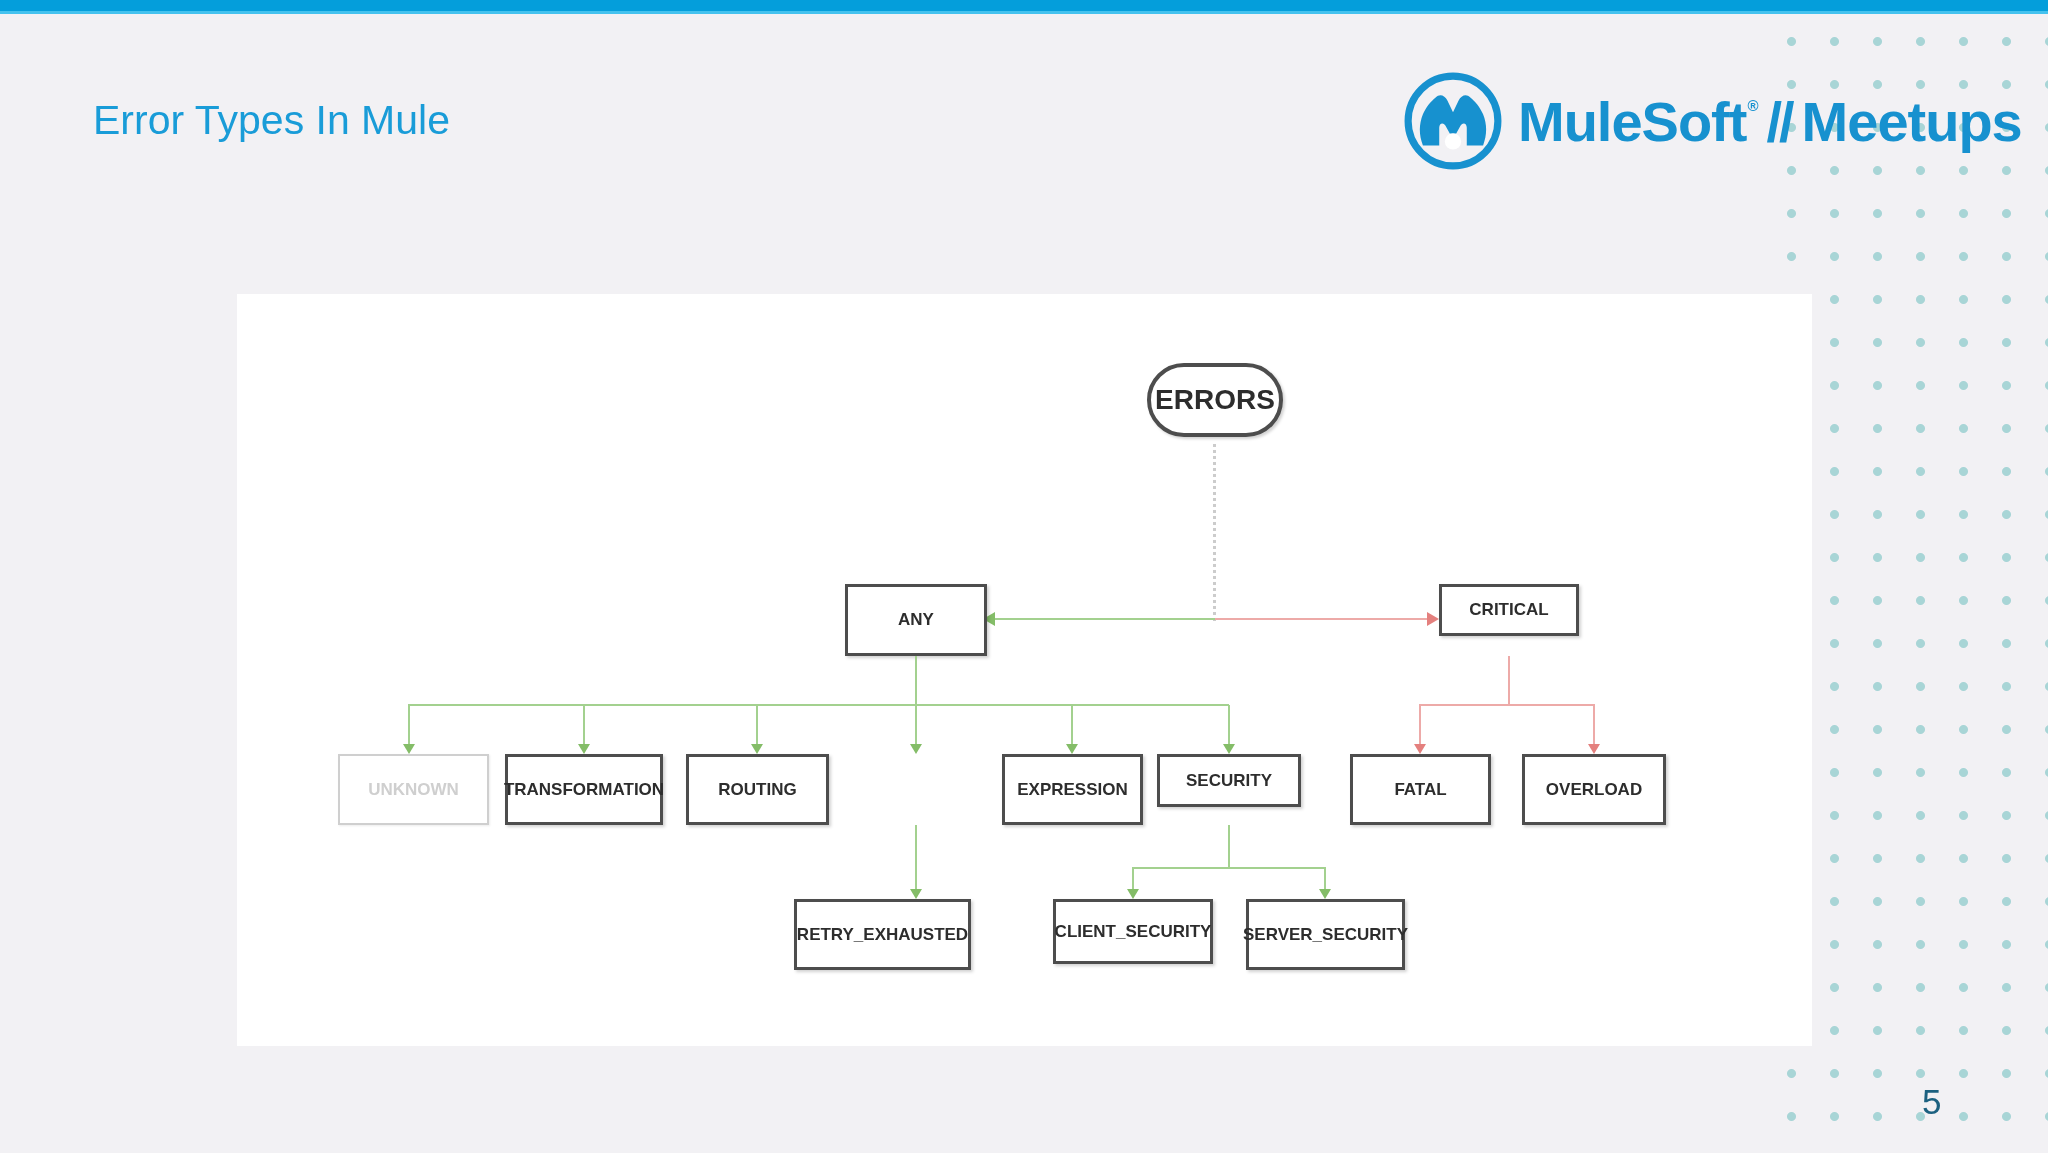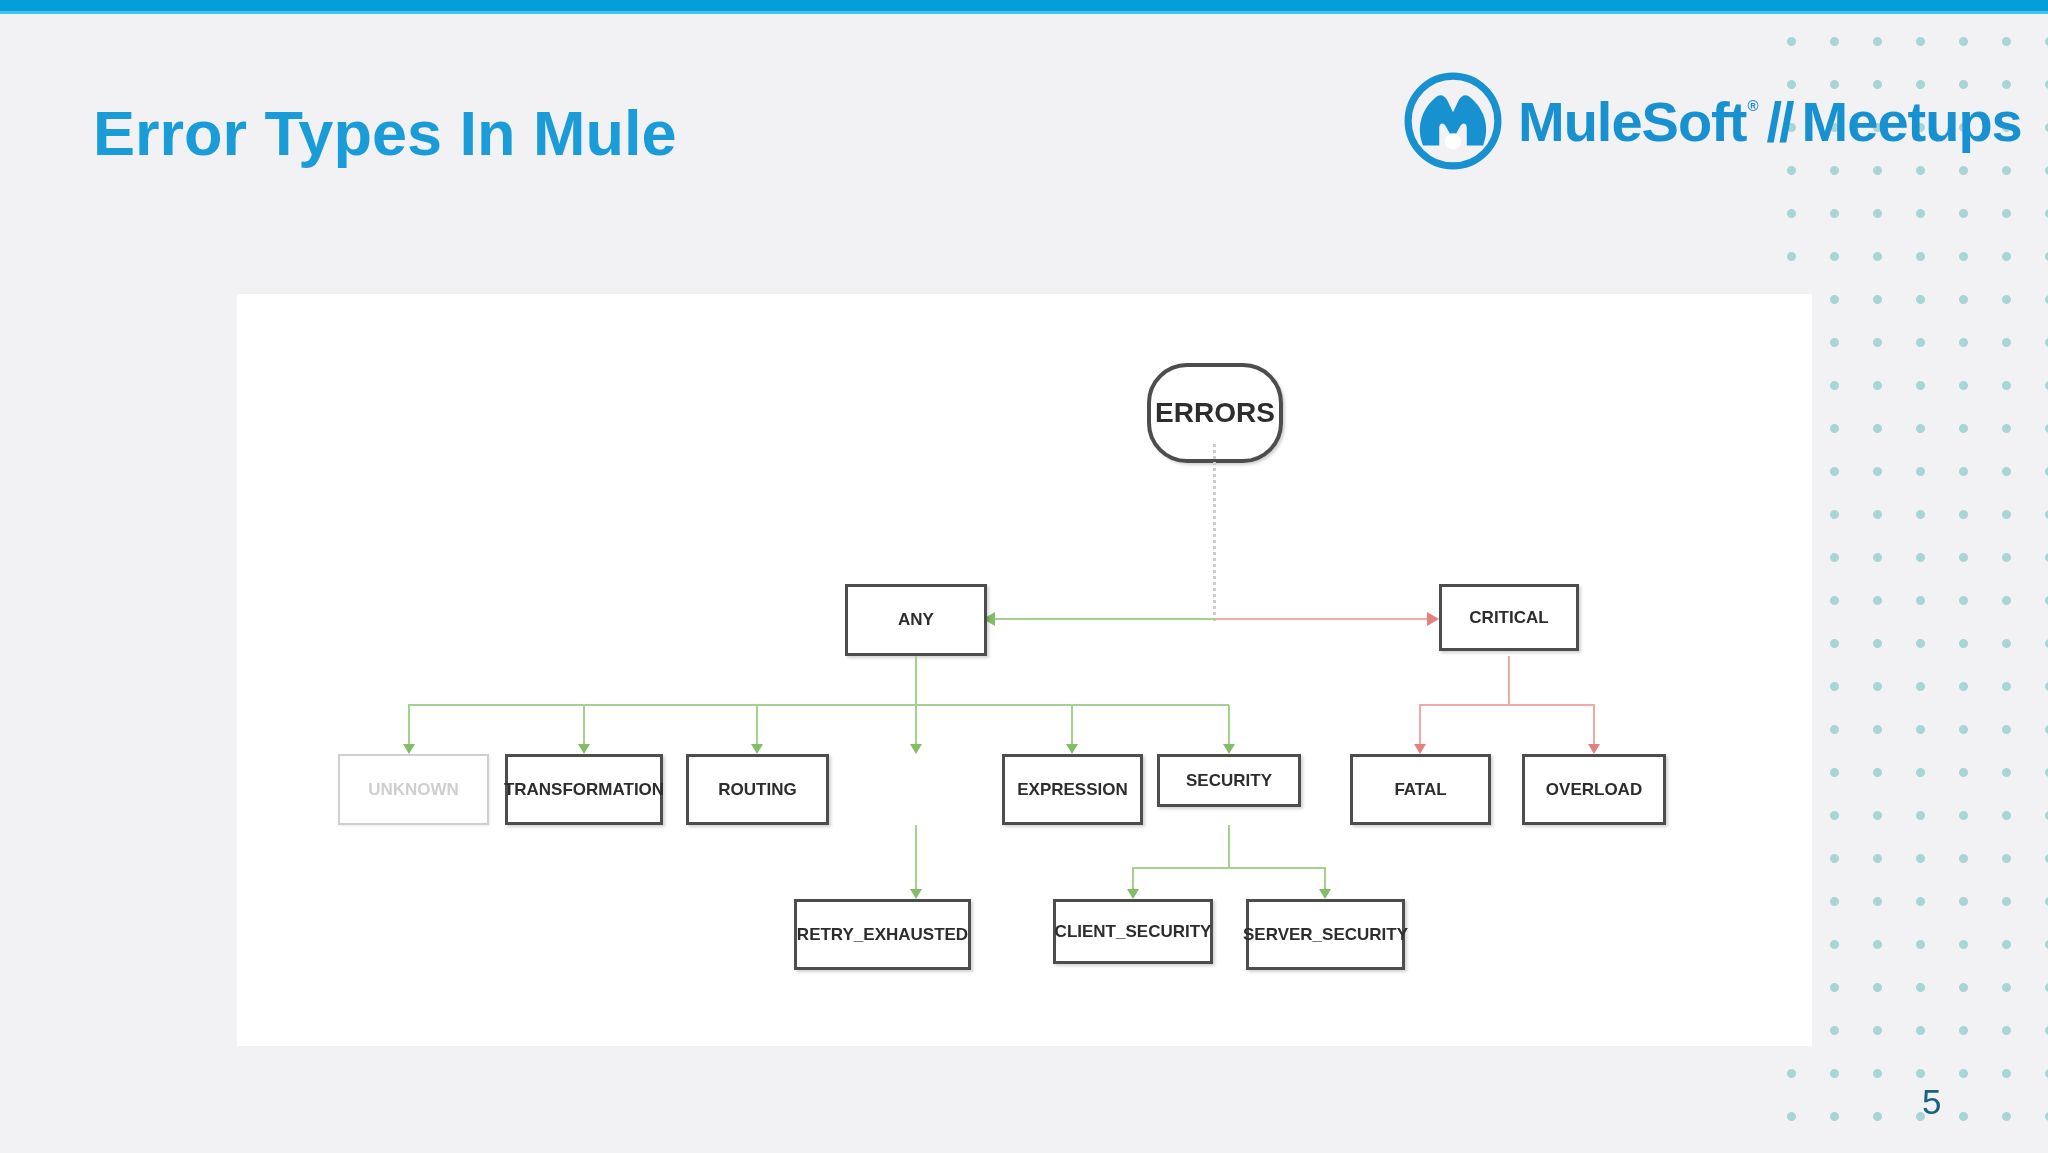--- a/index.html
+++ b/index.html
@@ -12,21 +12,21 @@
   .topbar-glow{position:absolute;left:0;top:11px;width:100%;height:3px;background:#45c2ee;}
   
   .dotfield{
     position:absolute;left:1770px;top:20px;width:278px;height:1133px;z-index:0;
     background-image:radial-gradient(circle,#a8d5d6 4px,rgba(168,213,214,0) 5px);
     background-size:43px 43px;
   }
   
   .title{
     position:absolute;left:93px;top:97px;z-index:2;
-    font-size:63px;font-weight:700;color:#199cd8;letter-spacing:0px;white-space:nowrap;
+    font-size:41px;font-weight:400;color:#199cd8;letter-spacing:0px;white-space:nowrap;
   }
   
   .logo{position:absolute;left:1402px;top:70px;z-index:2;display:flex;align-items:center;}
   .logo svg{width:102px;height:102px;flex:0 0 auto;}
   .logo-text{display:flex;align-items:baseline;margin-left:14px;color:#1791cf;font-weight:bold;white-space:nowrap;}
   .logo-brand{font-size:56px;letter-spacing:-1px;}
   .logo-reg{font-size:15px;position:relative;top:-30px;margin-left:1px;}
   .logo-sep{font-size:56px;letter-spacing:-3px;margin:0 10px 0 8px;}
   .logo-suffix{font-size:56px;letter-spacing:-1px;}
   
@@ -84,32 +84,32 @@
     <div class="logo-text">
       <span class="logo-brand">MuleSoft</span>
       <span class="logo-reg">®</span>
       <span class="logo-sep">//</span>
       <span class="logo-suffix">Meetups</span>
     </div>
   </div>
 
   <div class="canvas">
 
-    <div class="node pill" style="left:910px;top:69px;width:136px;height:100px;">ERRORS</div>
+    <div class="node pill" style="left:910px;top:69px;width:136px;height:74px;">ERRORS</div>
 
     <div class="dotline" style="left:976px;top:150px;height:177px;"></div>
 
     <div class="hline green" style="left:757px;top:324px;width:221px;"></div>
     <div class="arr left-g" style="left:746px;top:318px;"></div>
 
     <div class="hline red" style="left:978px;top:324px;width:214px;"></div>
     <div class="arr right-r" style="left:1190px;top:318px;"></div>
 
     <div class="node" style="left:608px;top:290px;width:142px;height:72px;">ANY</div>
-    <div class="node" style="left:1202px;top:290px;width:140px;height:67px;">CRITICAL</div>
+    <div class="node" style="left:1202px;top:290px;width:140px;height:52px;">CRITICAL</div>
 
     <div class="vline green" style="left:678px;top:362px;height:49px;"></div>
     <div class="hline green" style="left:171px;top:410px;width:821px;"></div>
     <div class="vline green" style="left:171px;top:411px;height:39px;"></div>
     <div class="vline green" style="left:346px;top:411px;height:39px;"></div>
     <div class="vline green" style="left:519px;top:411px;height:39px;"></div>
     <div class="vline green" style="left:678px;top:411px;height:39px;"></div>
     <div class="vline green" style="left:834px;top:411px;height:39px;"></div>
     <div class="vline green" style="left:991px;top:411px;height:39px;"></div>
     <div class="arr down-g" style="left:166px;top:450px;"></div>

